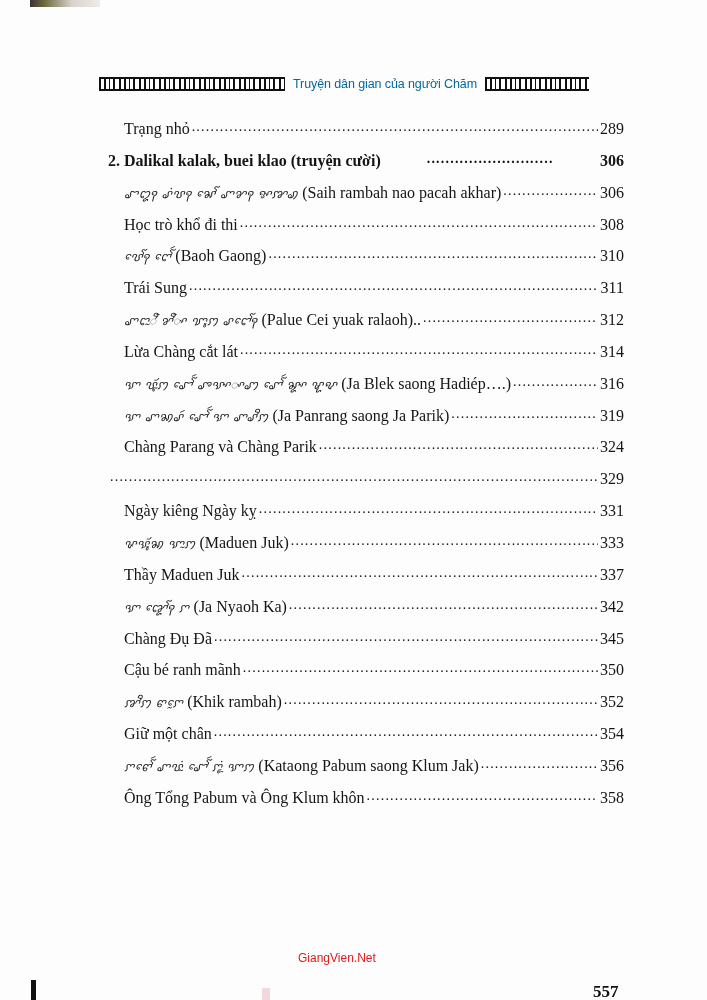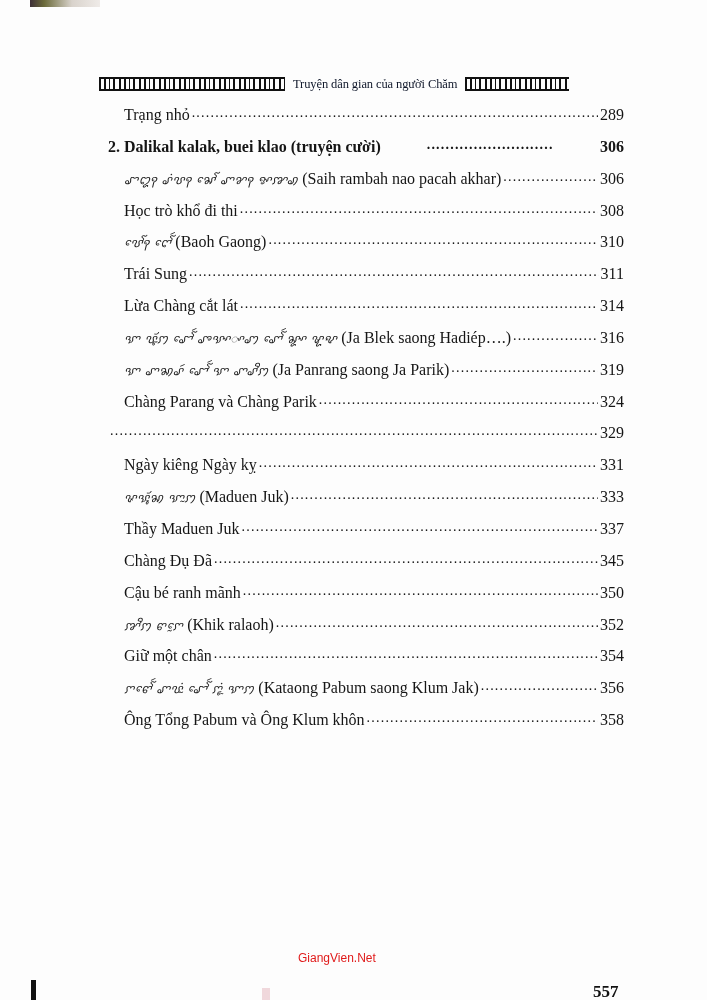--- a/index.html
+++ b/index.html
@@ -44,31 +44,31 @@
       background:
         repeating-linear-gradient(90deg, #111 0 2px, transparent 2px 5px, #111 5px 7px, transparent 7px 10px, #111 10px 11px, transparent 11px 14px, #111 14px 16px, transparent 16px 20px);
       border-top: 2px solid #111;
       border-bottom: 2px solid #111;
       box-sizing: border-box;
       flex-shrink: 0;
     }
     .ornament.left { width: 186px; }
     .ornament.right { width: 104px; }
     .header-title {
-      font-family: Liberation Serif, serif;
+      font-family: Liberation Sans, sans-serif;
       font-size: 12.5px;
-      color: #0f172a;
+      color: #0369a1;
       padding: 0 8px;
       white-space: nowrap;
       letter-spacing: -0.1px;
     }
     .toc {
       position: absolute;
       left: 108px;
-      top: 104px;
+      top: 118px;
       width: 516px;
     }
     .toc-row {
       display: flex;
       align-items: baseline;
       height: 31.85px;
       font-family: "Liberation Serif", serif;
       font-size: 16px;
       color: #151515;
       white-space: nowrap;
@@ -168,20 +168,25 @@
       <span class="toc-label"><span class="cham">ꨝꨯꨱꩍ ꨈꨯꨱꩃ</span><span>(Baoh Gaong)</span></span>
       <span class="toc-dots"></span>
       <span class="toc-page">310</span>
     </div>
     <div class="toc-row indent">
       <span class="toc-label"><span>Trái Sung</span></span>
       <span class="toc-dots"></span>
       <span class="toc-page">311</span>
     </div>
     <div class="toc-row indent">
+      <span class="toc-label"><span class="cham">ꨚꨤꨭꨬ ꨌꨬꨳ ꨢꨶꩀ ꨣꨤꨯꨱꩍ</span><span>(Palue Cei yuak ralaoh)..</span></span>
+      <span class="toc-dots"></span>
+      <span class="toc-page">312</span>
+    </div>
+    <div class="toc-row indent">
       <span class="toc-label"><span>Lừa Chàng cắt lát</span></span>
       <span class="toc-dots"></span>
       <span class="toc-page">314</span>
     </div>
     <div class="toc-row indent">
       <span class="toc-label"><span class="cham">ꨎ ꨝꨵꨮꩀ ꨧꨯꨱꩃ ꨨꨕꨳꨳꩇ ꨚꨯꨱꩃ ꨘꨳ ꨠꨦ</span><span>(Ja Blek saong Hadiép….)</span></span>
       <span class="toc-dots"></span>
       <span class="toc-page">316</span>
     </div>
     <div class="toc-row indent">
@@ -207,31 +212,36 @@
       <span class="toc-label"><span class="cham">ꨟꨕꨶꨮꩆ ꨎꨭꩀ</span><span>(Maduen Juk)</span></span>
       <span class="toc-dots"></span>
       <span class="toc-page">333</span>
     </div>
     <div class="toc-row indent">
       <span class="toc-label"><span>Thầy Maduen Juk</span></span>
       <span class="toc-dots"></span>
       <span class="toc-page">337</span>
     </div>
     <div class="toc-row indent">
+      <span class="toc-label"><span class="cham">ꨎ ꨑꨯꨱꩍ ꨆ</span><span>(Ja Nyaoh Ka)</span></span>
+      <span class="toc-dots"></span>
+      <span class="toc-page">342</span>
+    </div>
+    <div class="toc-row indent">
       <span class="toc-label"><span>Chàng Đụ Đã</span></span>
       <span class="toc-dots"></span>
       <span class="toc-page">345</span>
     </div>
     <div class="toc-row indent">
       <span class="toc-label"><span>Cậu bé ranh mãnh</span></span>
       <span class="toc-dots"></span>
       <span class="toc-page">350</span>
     </div>
     <div class="toc-row indent">
-      <span class="toc-label"><span class="cham">ꨇꨪꩀ ꨓꨆꨰ</span><span>(Khik ralaoh)</span></span>
+      <span class="toc-label"><span class="cham">ꨇꨪꩀ ꨓꨆꨰ</span><span>(Khik rambah)</span></span>
       <span class="toc-dots"></span>
       <span class="toc-page">352</span>
     </div>
     <div class="toc-row indent">
       <span class="toc-label"><span>Giữ một chân</span></span>
       <span class="toc-dots"></span>
       <span class="toc-page">354</span>
     </div>
     <div class="toc-row indent">
       <span class="toc-label"><span class="cham">ꨆꨓꨯꨱꩃ ꨚꨝꨭꩌ ꨧꨯꨱꩃ ꨆꨵꨭꩌ ꨎꩀ</span><span>(Kataong Pabum saong Klum Jak)</span></span>

